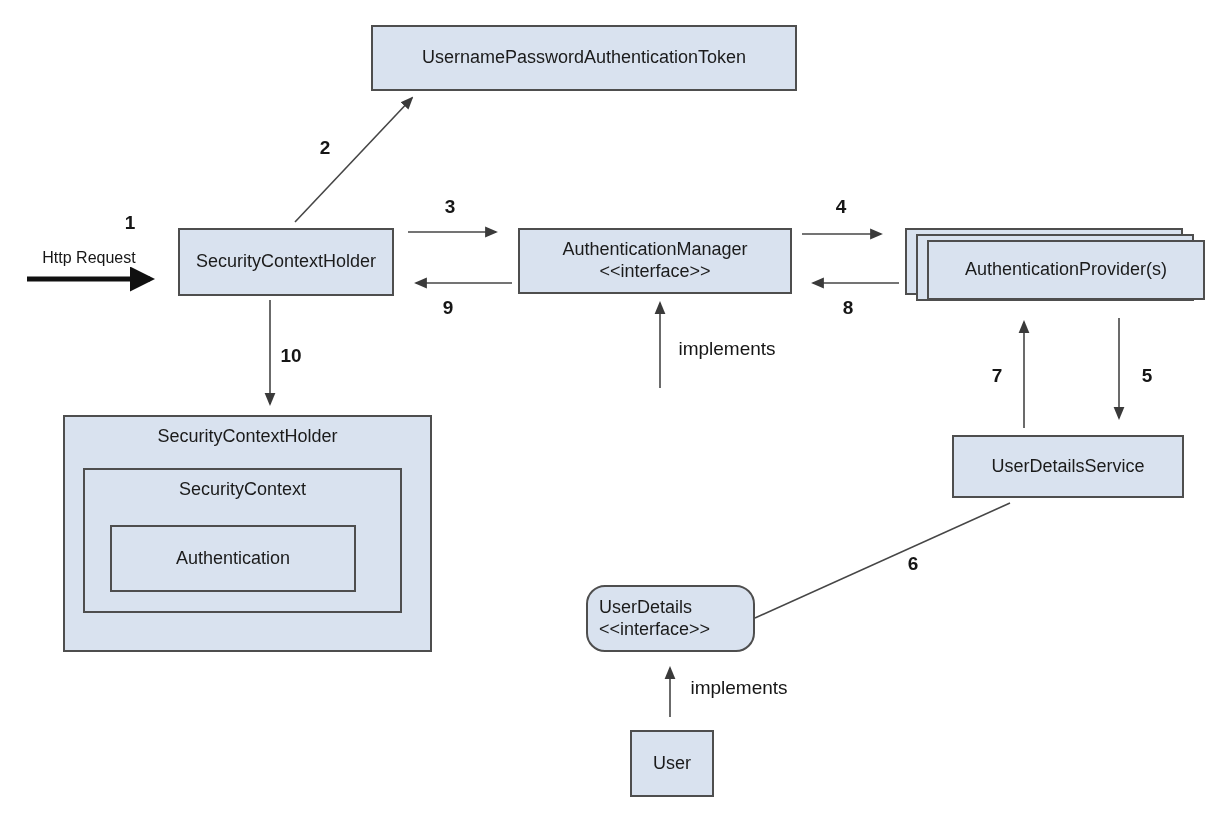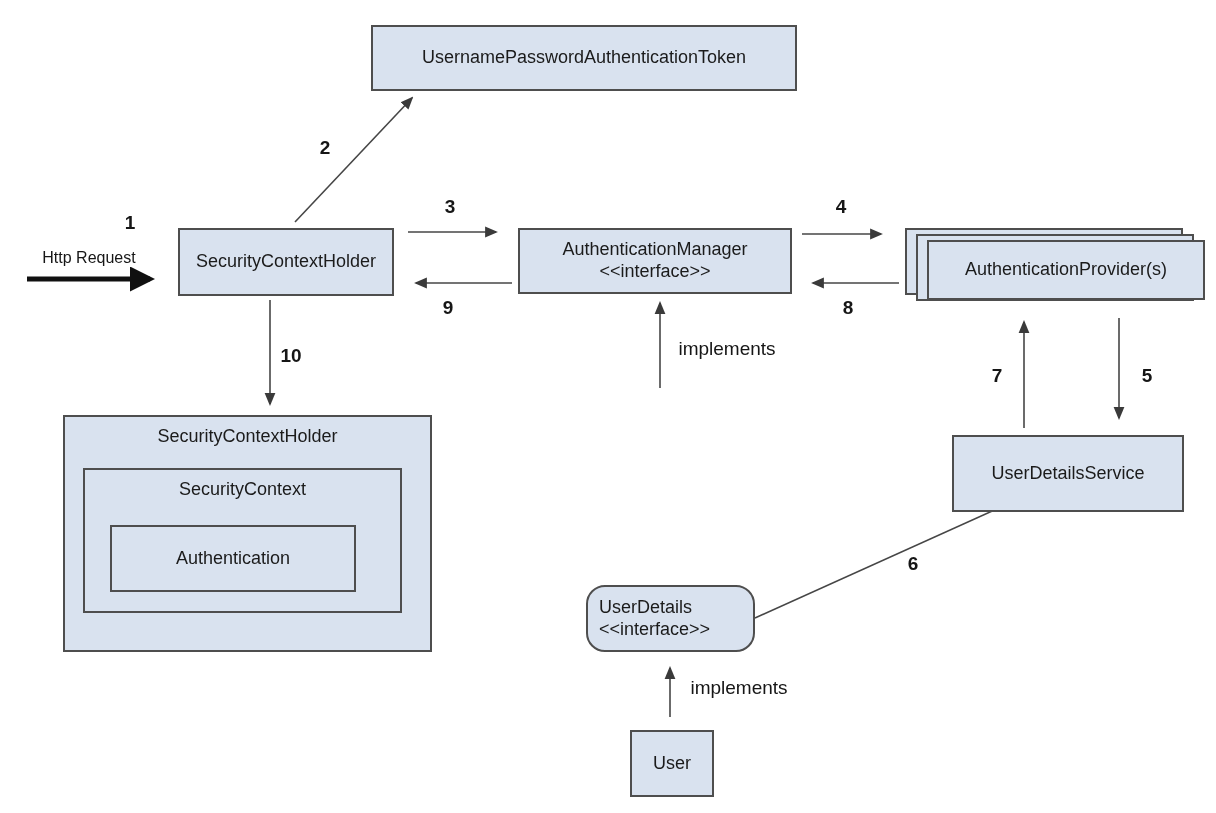--- a/index.html
+++ b/index.html
@@ -67,21 +67,21 @@
     <div>&lt;&lt;interface&gt;&gt;</div>
   </div>
 
   <div class="ghost" style="left:905px; top:228px; width:278px; height:67px;"></div>
   <div class="ghost" style="left:916px; top:234px; width:278px; height:67px;"></div>
   <div class="box" style="left:927px; top:240px; width:278px; height:60px;">
     <span>AuthenticationProvider(s)</span>
   </div>
 
 
-  <div class="box" style="left:952px; top:435px; width:232px; height:77px;">
+  <div class="box" style="left:952px; top:435px; width:232px; height:63px;">
     <span>UserDetailsService</span>
   </div>
 
   <div class="box top-label" style="left:63px; top:415px; width:369px; height:237px;">
     <span>SecurityContextHolder</span>
   </div>
   <div class="box top-label" style="left:83px; top:468px; width:319px; height:145px;">
     <span>SecurityContext</span>
   </div>
   <div class="box" style="left:110px; top:525px; width:246px; height:67px;">

